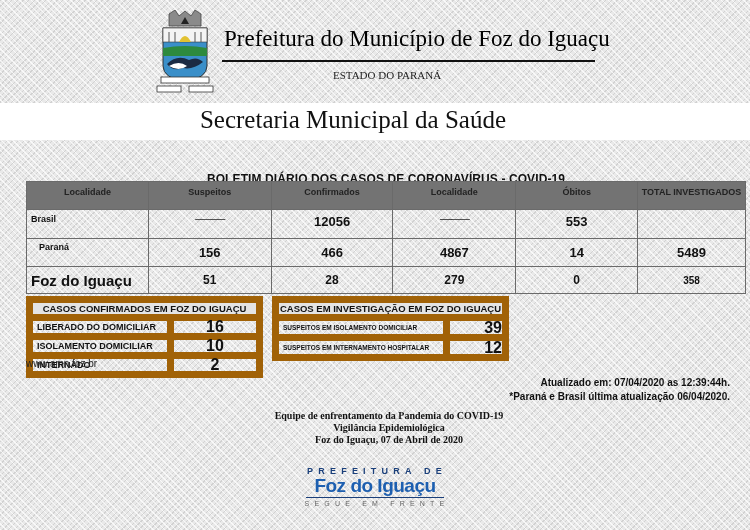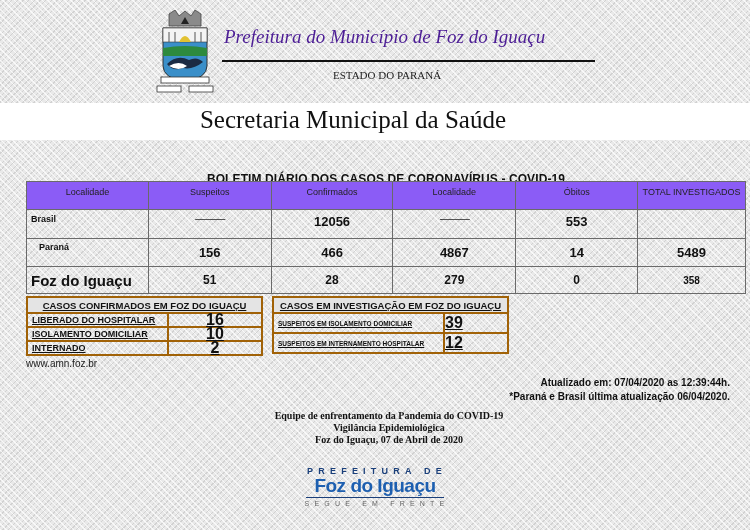--- a/index.html
+++ b/index.html
@@ -12,21 +12,21 @@
       repeating-linear-gradient(-45deg, rgba(190,190,190,0.55) 0 1px, transparent 1px 4px);
     font-family: "Liberation Sans", sans-serif;
     color: #111;
   }
   .abs { position: absolute; }
 
   
   .crest { left: 155px; top: 10px; width: 60px; height: 86px; }
   .title-main {
     left: 224px; top: 26px; font-family: "Liberation Serif", serif;
-    font-style: italic; font-size: 19px; color: #4c1d95; white-space: nowrap;
+    font-size: 23px; color: #000000; white-space: nowrap;
   }
   .title-rule { left: 222px; top: 60px; width: 373px; height: 2px; background: #111; }
   .state {
     left: 333px; top: 69px; font-family: "Liberation Serif", serif;
     font-size: 11px; color: #222; white-space: nowrap;
   }
 
   .sec-band {
     left: 0; top: 103px; width: 750px; height: 37px; background: #fff;
   }
@@ -42,45 +42,45 @@
 
   
   table { border-collapse: collapse; }
   .main-table {
     left: 26px; top: 181px; width: 720px;
   }
   .main-table td, .main-table th {
     border: 1px solid #6a6a6a; text-align: center; vertical-align: middle;
   }
   .main-table th {
-    background: #8b5cf6; height: 28px; font-size: 9px; font-weight: normal;
+    background: #737373; height: 28px; font-size: 9px; font-weight: bold;
     vertical-align: top; padding-top: 5px; color: #222;
   }
   .main-table td { font-size: 13px; font-weight: bold; }
   .main-table tr.r-brasil td { height: 29px; vertical-align: top; padding-top: 4px; }
   .main-table tr.r-parana td { height: 28px; }
   .main-table tr.r-foz td { height: 27px; }
   .main-table td.loc { text-align: left; padding-left: 4px; font-size: 9px; margin-left: 30px; }
   .main-table tr.r-brasil td.loc, .main-table tr.r-parana td.loc { vertical-align: top; padding-top: 4px; }
   .main-table tr.r-parana td.loc { padding-top: 3px; padding-left: 12px; }
   .main-table tr.r-foz td.loc { font-size: 15px; }
   .main-table td.dash { font-size: 9px; font-weight: normal; letter-spacing: -1px; }
   .main-table td.small { font-size: 10px; }
 
   
-  .sub-table td { border: 2px solid #a16207; text-decoration: underline; }
+  .sub-table td { border: 7px solid #a16207; }
   .sub-head {
     background: #e4e4e4; text-align: center; font-weight: bold; font-size: 9.5px; height: 16px;
   }
   .conf-table { left: 26px; top: 296px; width: 237px; }
   .conf-table td.lbl { font-size: 9px; font-weight: bold; padding-left: 4px; height: 14px; width: 141px; }
   .conf-table td.val { font-size: 16px; font-weight: bold; text-align: center; height: 14px; line-height: 12px; }
   .inv-table { left: 272px; top: 296px; width: 237px; }
   .inv-table td.lbl { font-size: 6.5px; font-weight: bold; padding-left: 4px; height: 15px; width: 171px; }
-  .inv-table td.val { font-size: 16px; font-weight: bold; text-align: left; height: 20px; line-height: 12px; }
+  .inv-table td.val { font-size: 16px; font-weight: bold; text-align: right; height: 20px; line-height: 12px; }
 
   .site { left: 26px; top: 358px; font-size: 10px; color: #222; }
 
   .updated {
     right: 20px; top: 376px; text-align: right; font-size: 10px; font-weight: bold; line-height: 14px;
   }
 
   .footer-text {
     left: 0; top: 410px; width: 750px; text-align: center;
     font-family: "Liberation Serif", serif; font-weight: bold; font-size: 10px; line-height: 12px; padding-left: 28px;
@@ -167,21 +167,21 @@
   </tr>
 </tbody>
   </table>
 
 <table class="abs sub-table conf-table">
   <tbody>
       <tr>
     <td colspan="2" class="sub-head">CASOS CONFIRMADOS EM FOZ DO IGUAÇU</td>
   </tr>
   <tr>
-    <td class="lbl">LIBERADO DO HOSPITALAR</td>
+    <td class="lbl">LIBERADO DO DOMICILIAR</td>
     <td class="val">16</td>
   </tr>
   <tr>
     <td class="lbl">ISOLAMENTO DOMICILIAR</td>
     <td class="val">10</td>
   </tr>
   <tr>
     <td class="lbl">INTERNADO</td>
     <td class="val">2</td>
   </tr>

